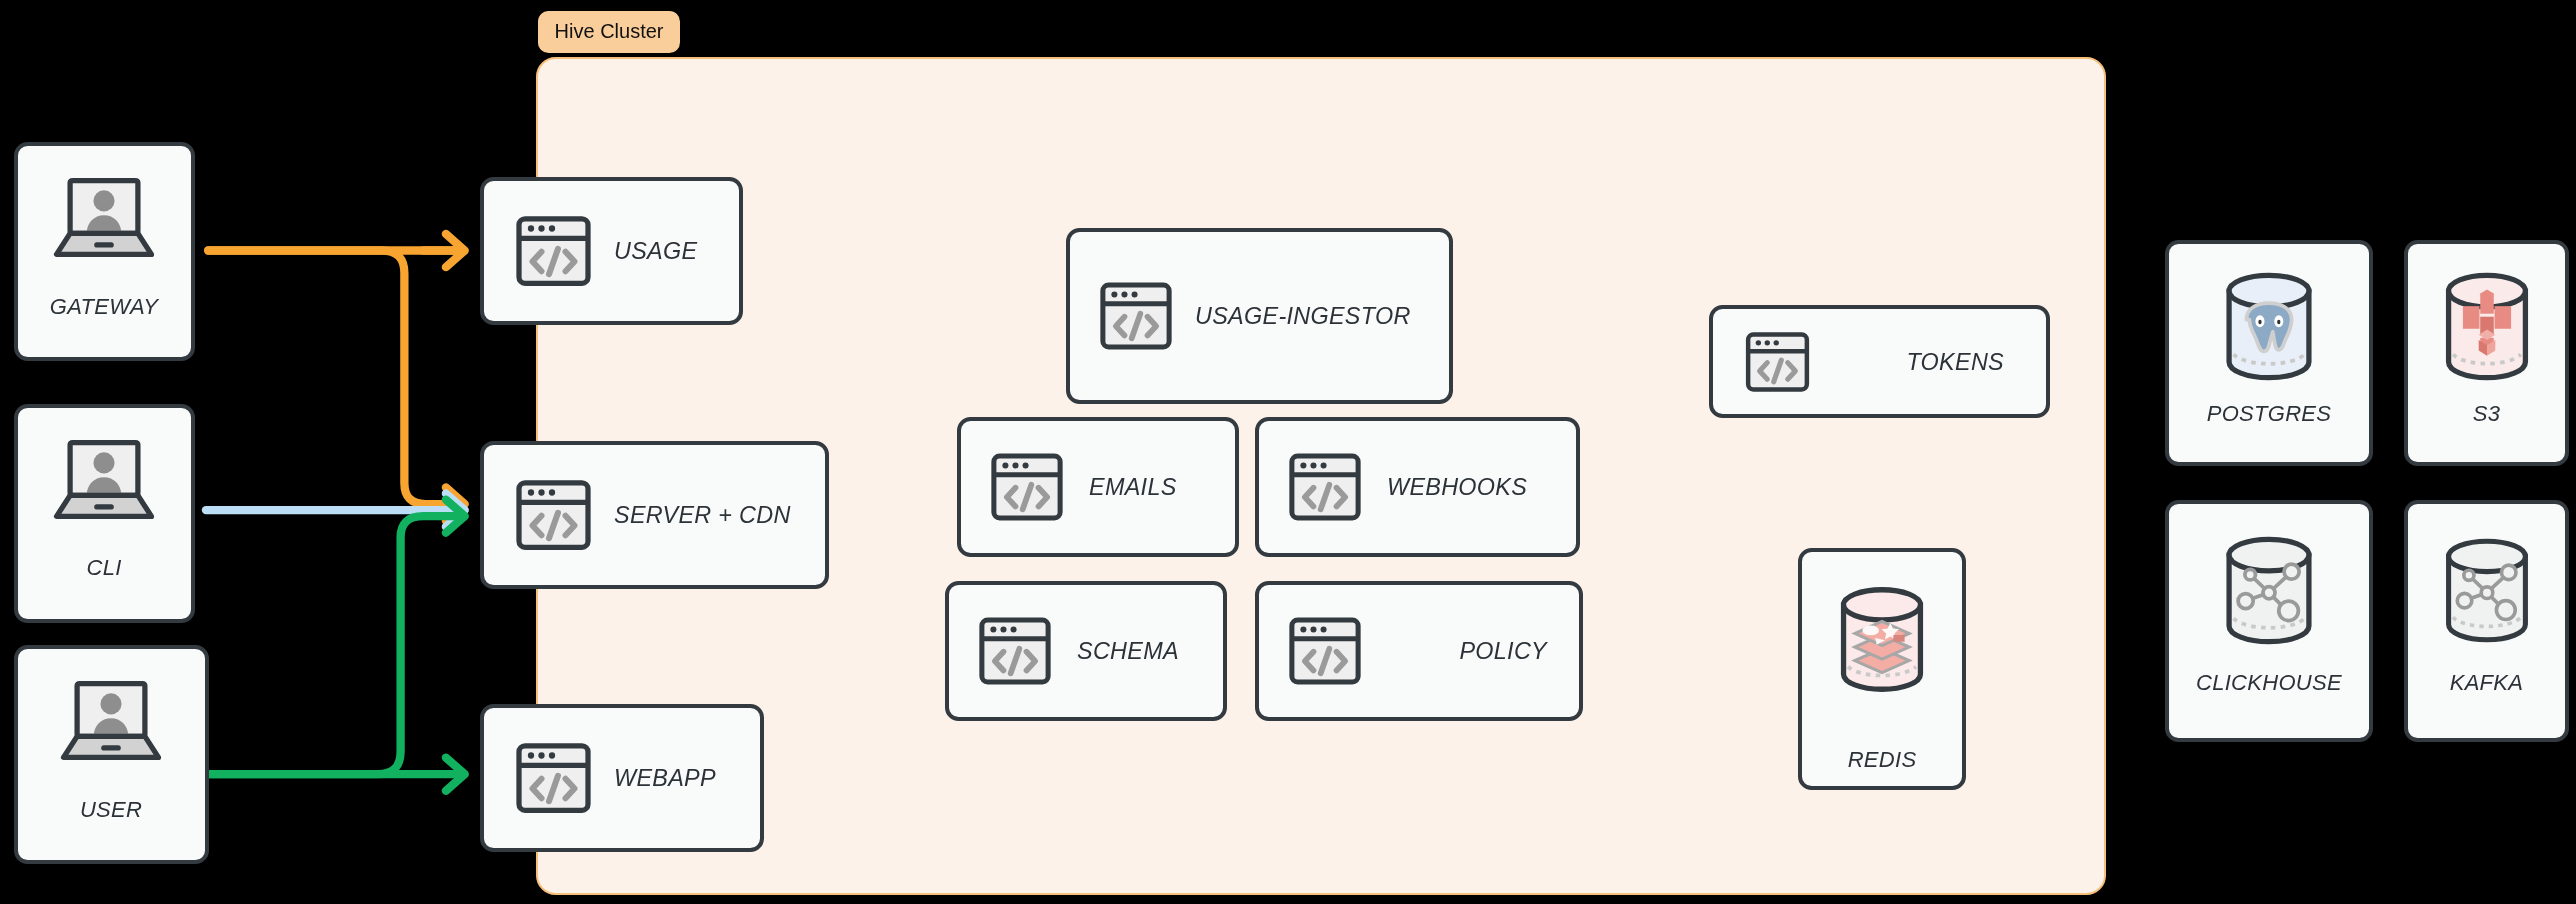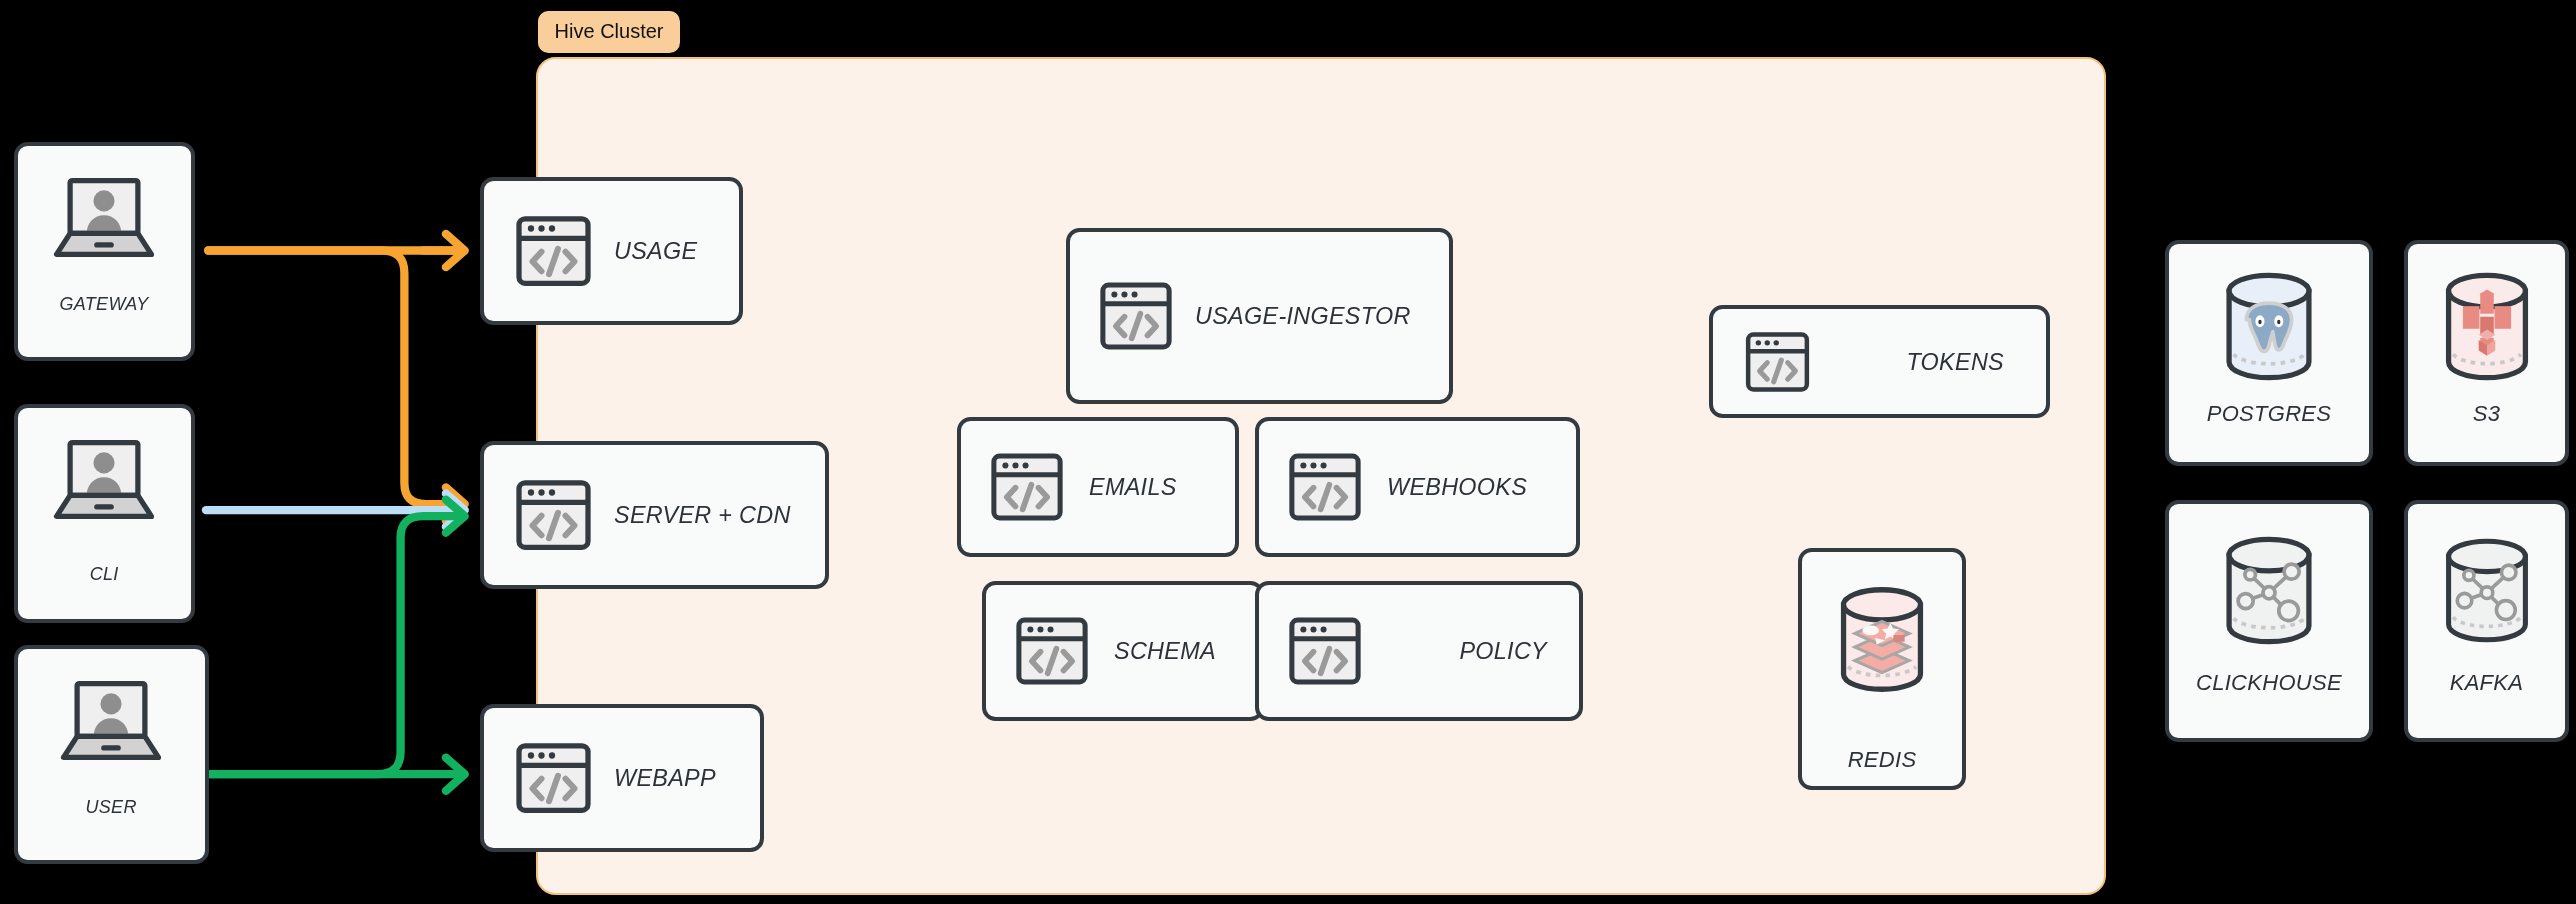--- a/index.html
+++ b/index.html
@@ -49,21 +49,21 @@
   
   .svc .node-label{
     font-size:23.4px;
     top:50%;
     transform:translateY(-50%);
   }
   .svc-icon{position:absolute;top:50%;transform:translateY(-50%);}
 
   
   .actor .node-label{
-    font-size:18px;
+    font-size:22px;
     left:0;right:0;
     text-align:center;
   }
   .actor-icon{position:absolute;left:50%;transform:translateX(-50%);}
 
   
   .dbcard .node-label{
     font-size:22px;
     left:0;right:0;
     text-align:center;
@@ -132,21 +132,21 @@
       <svg width="113" height="89" viewBox="0 0 150 118">
         <rect x="30" y="6" width="90" height="70" rx="3" fill="#EFEFEF" stroke="#333A40" stroke-width="7"></rect>
         <g fill="#8E8E8E">
           <circle cx="75" cy="33" r="14"></circle>
           <path d="M52 76c0-14 10-24 23-24s23 10 23 24z"></path>
         </g>
         <path d="M30 76 L12 104 H138 L120 76 Z" fill="#D2D2D2" stroke="#333A40" stroke-width="7" stroke-linejoin="round"></path>
         <rect x="62" y="88" width="26" height="7" rx="3.5" fill="#333A40"></rect>
       </svg>
     </span>
-    <span class="node-label" style="top:156px;">CLI</span>
+    <span class="node-label" style="top:147px;">CLI</span>
   </div>
 
   <div class="node actor" style="left:13.6px;top:645px;width:195px;height:219px;">
     <span class="actor-icon" style="top:30px;">
       <svg width="113" height="89" viewBox="0 0 150 118">
         <rect x="30" y="6" width="90" height="70" rx="3" fill="#EFEFEF" stroke="#333A40" stroke-width="7"></rect>
         <g fill="#8E8E8E">
           <circle cx="75" cy="33" r="14"></circle>
           <path d="M52 76c0-14 10-24 23-24s23 10 23 24z"></path>
         </g>
@@ -258,21 +258,21 @@
         <g stroke="#9A9A9A" stroke-width="8" fill="none" stroke-linecap="round" stroke-linejoin="round">
           <polyline points="34,48 22,61 34,74"></polyline>
           <polyline points="66,48 78,61 66,74"></polyline>
           <path d="M56 44 L44 78"></path>
         </g>
       </svg>
     </span>
     <span class="node-label" style="left:128px;">WEBHOOKS</span>
   </div>
 
-  <div class="node svc" style="left:982px;top:581px;width:282px;height:140px;">
+  <div class="node svc" style="left:945px;top:581px;width:282px;height:140px;">
     <span class="svc-icon" style="left:30px;">
       <svg width="72" height="68" viewBox="0 0 100 94">
         <rect x="4" y="4" width="92" height="86" rx="8" fill="#EFEFEF" stroke="#333A40" stroke-width="7"></rect>
         <path d="M4 30 H96" stroke="#333A40" stroke-width="7"></path>
         <circle cx="20" cy="17" r="4.2" fill="#333A40"></circle>
         <circle cx="34" cy="17" r="4.2" fill="#333A40"></circle>
         <circle cx="48" cy="17" r="4.2" fill="#333A40"></circle>
         <g stroke="#9A9A9A" stroke-width="8" fill="none" stroke-linecap="round" stroke-linejoin="round">
           <polyline points="34,48 22,61 34,74"></polyline>
           <polyline points="66,48 78,61 66,74"></polyline>

